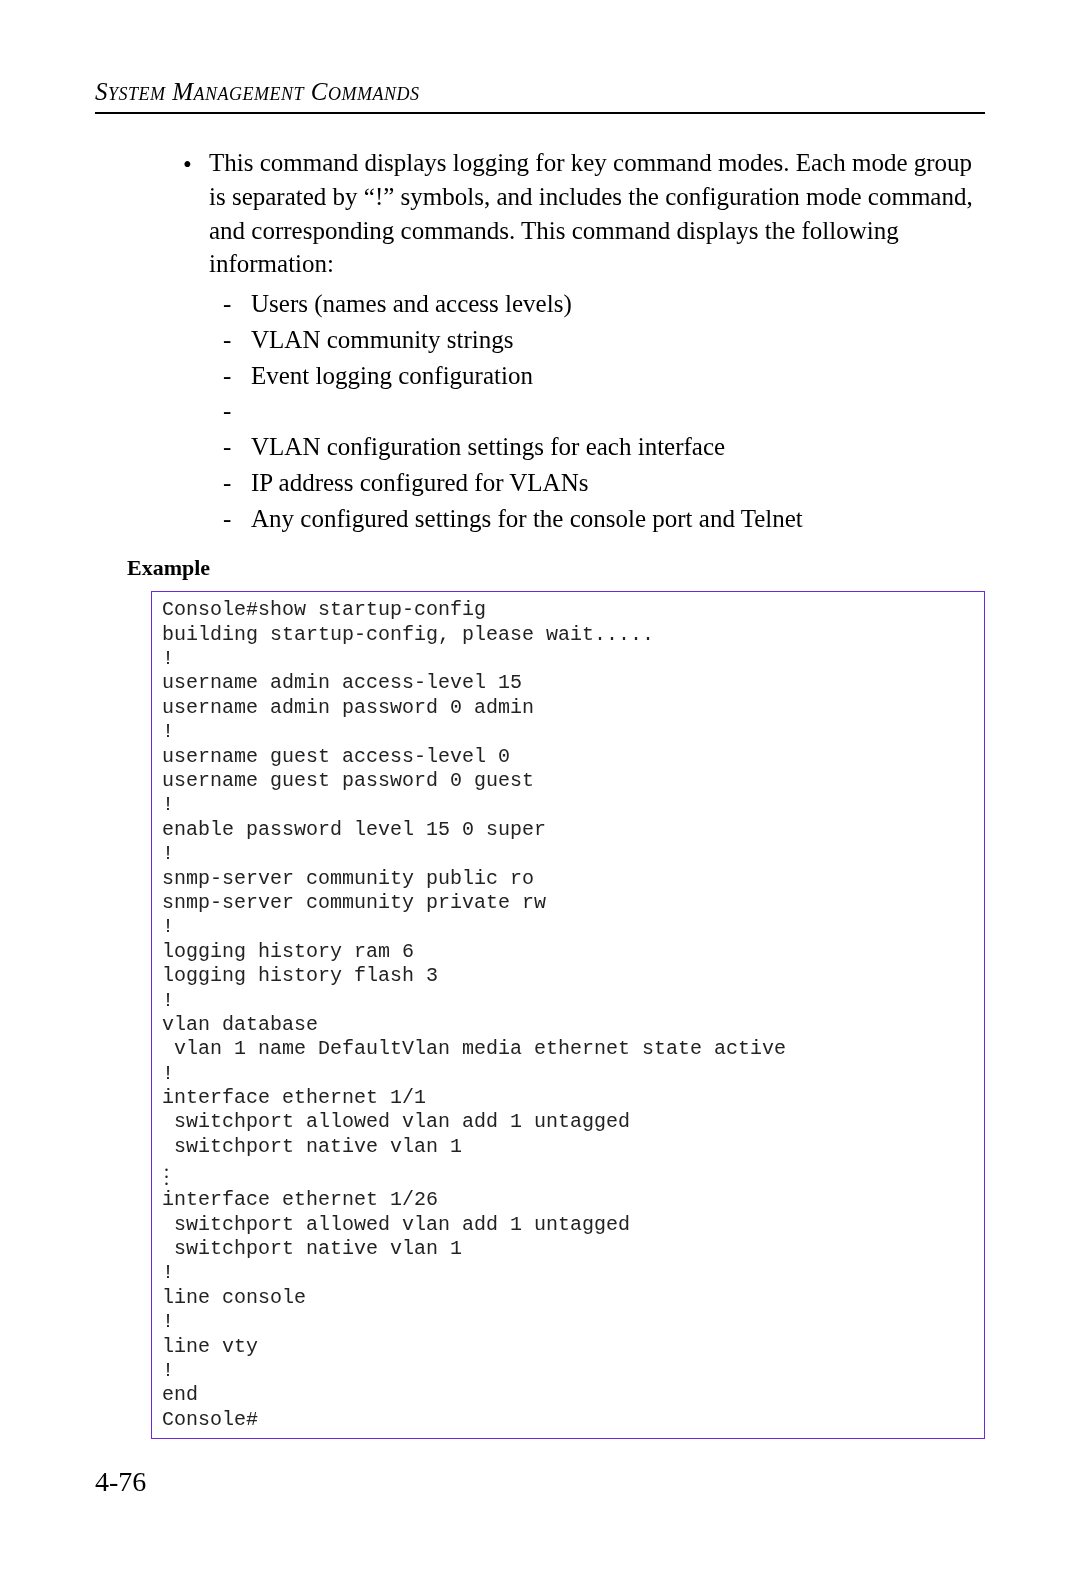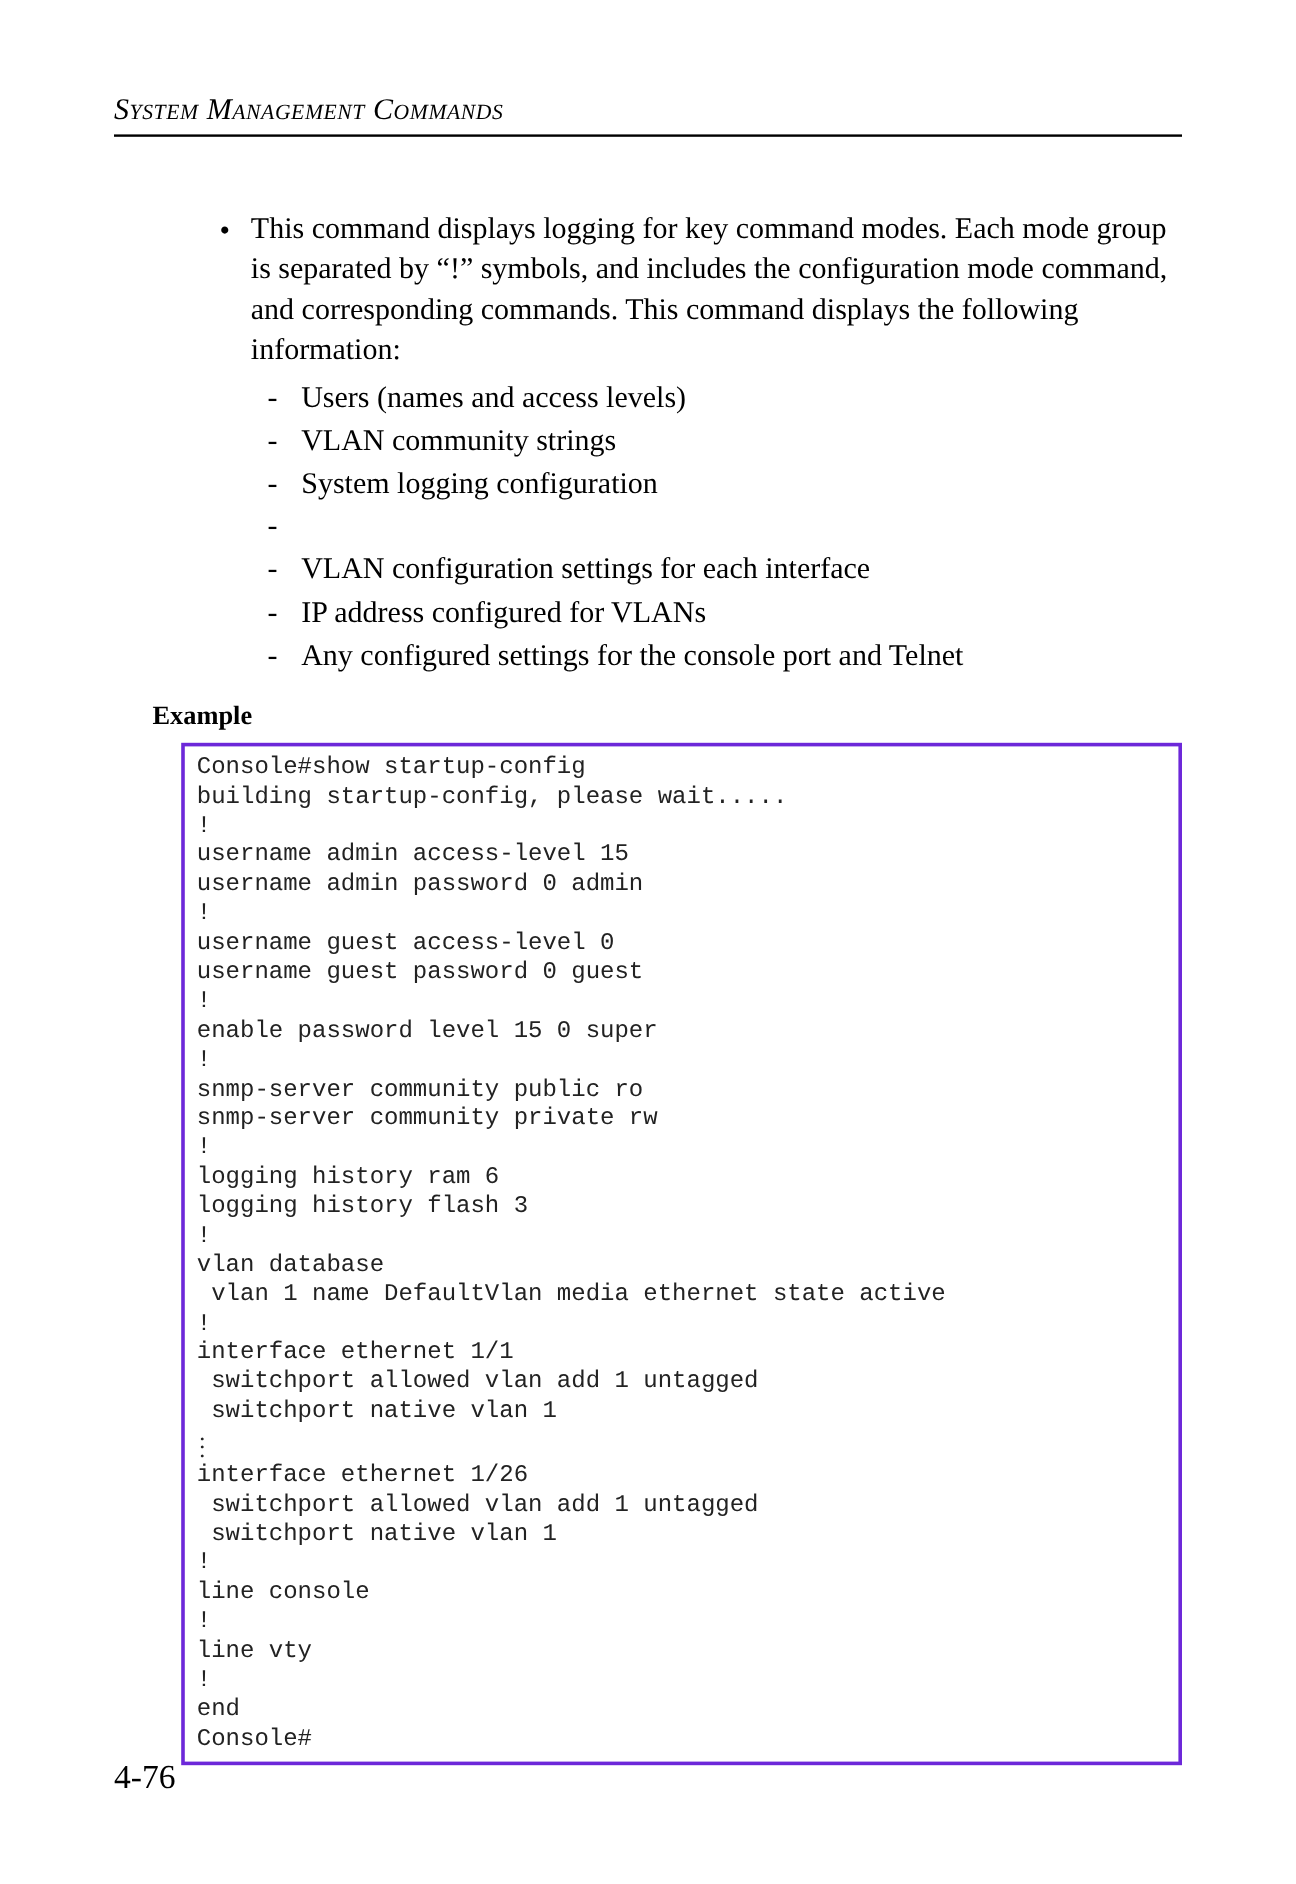--- a/index.html
+++ b/index.html
@@ -18,21 +18,21 @@
     box-sizing: border-box;
     padding: 78px 95px 60px 95px;
   }
   .header {
     font-variant: small-caps;
     font-style: italic;
     font-size: 25px;
     letter-spacing: 0.5px;
     border-bottom: 2px solid #000;
     padding-bottom: 6px;
-    margin-bottom: 60px;
+    margin-bottom: 32px;
   }
   .body-text {
     margin-left: 88px;
     font-size: 25px;
     line-height: 1.35;
   }
   .bullet-block {
     display: flex;
     margin-bottom: 8px;
   }
@@ -57,21 +57,21 @@
   ul.sublist li .dash {
     width: 28px;
     flex: 0 0 28px;
   }
   .example-heading {
     font-weight: bold;
     font-size: 22px;
     margin: 18px 0 10px 32px;
   }
   .codebox {
-    border: 3px solid #6d28d9;
+    border: 1px solid #6d28d9;
     margin: 0 0 0 56px;
     padding: 6px 10px 6px 10px;
     font-family: "Courier New", Courier, monospace;
     font-size: 20px;
     line-height: 1.22;
     white-space: pre;
     color: #222;
   }
   .vdots {
     font-family: Garamond, serif;
@@ -102,21 +102,21 @@
           <li>
               <span class="dash">-</span>
               <span>Users (names and access levels)</span>
             </li>
           <li>
               <span class="dash">-</span>
               <span>VLAN community strings</span>
             </li>
           <li>
               <span class="dash">-</span>
-              <span>System logging configuration</span>
+              <span>Event logging configuration</span>
             </li>
           <li>
               <span class="dash">-</span>
             </li>
           <li>
               <span class="dash">-</span>
               <span>VLAN configuration settings for each interface</span>
             </li>
           <li>
               <span class="dash">-</span>

